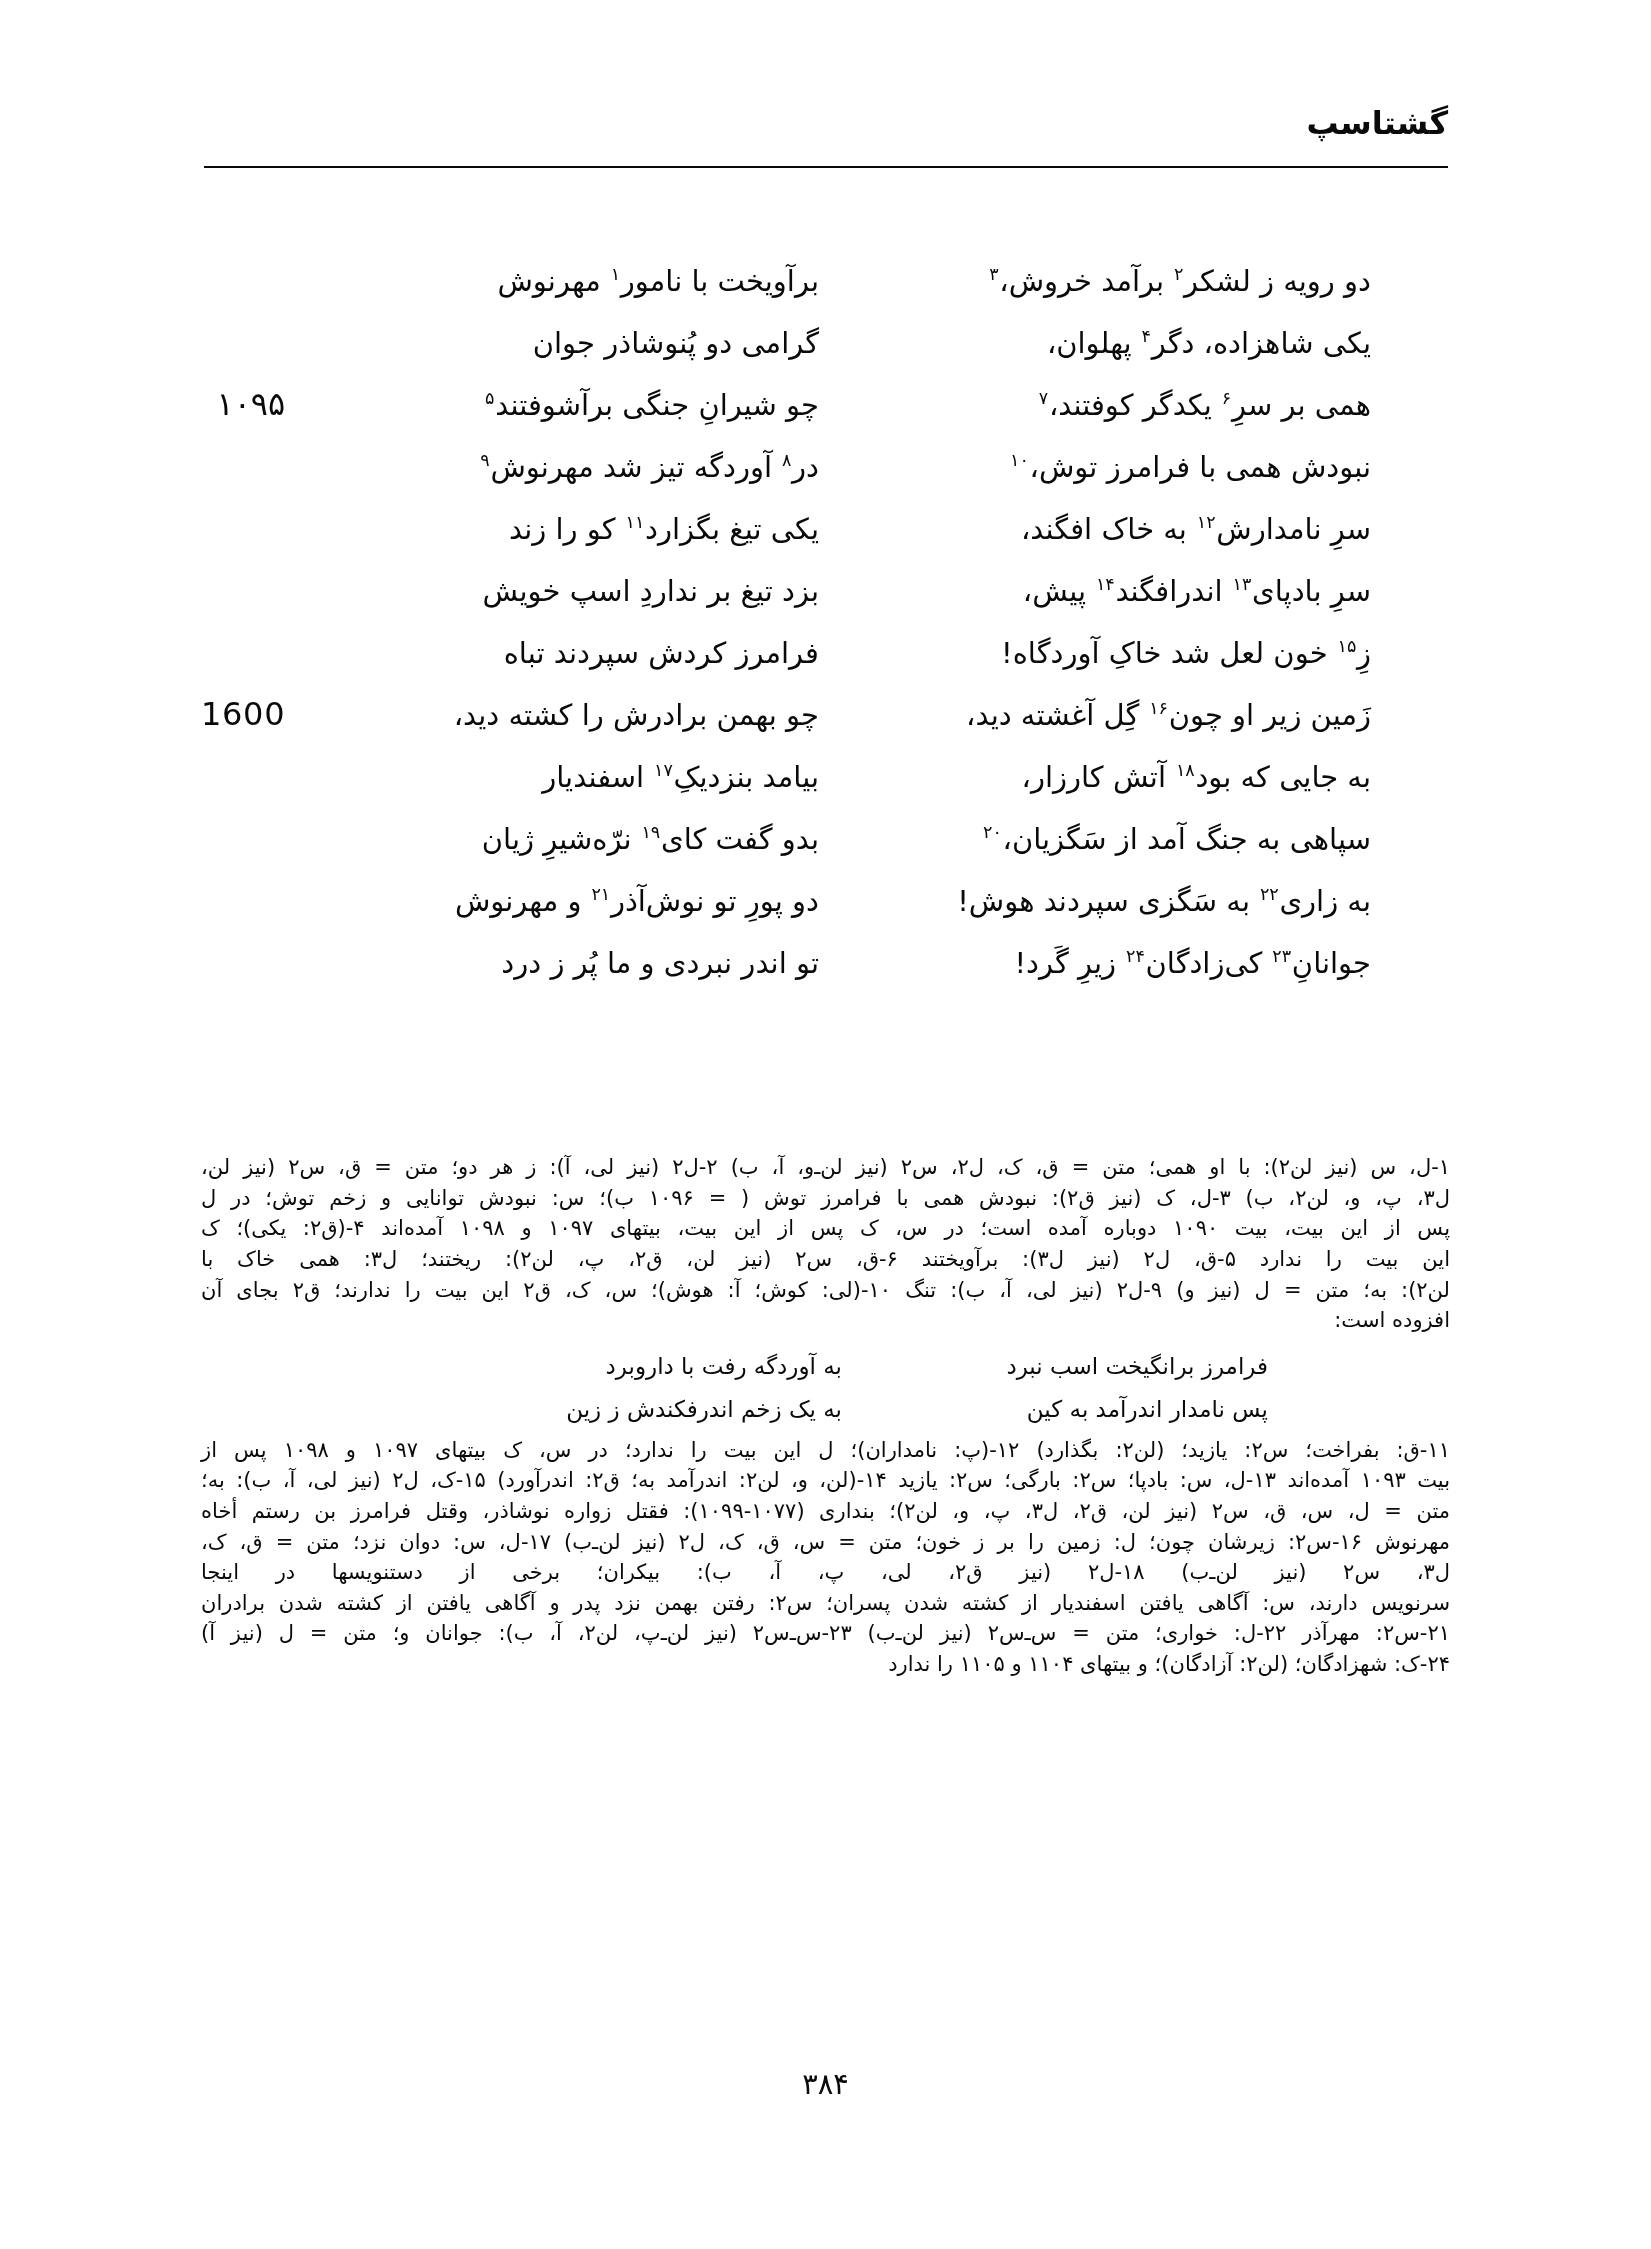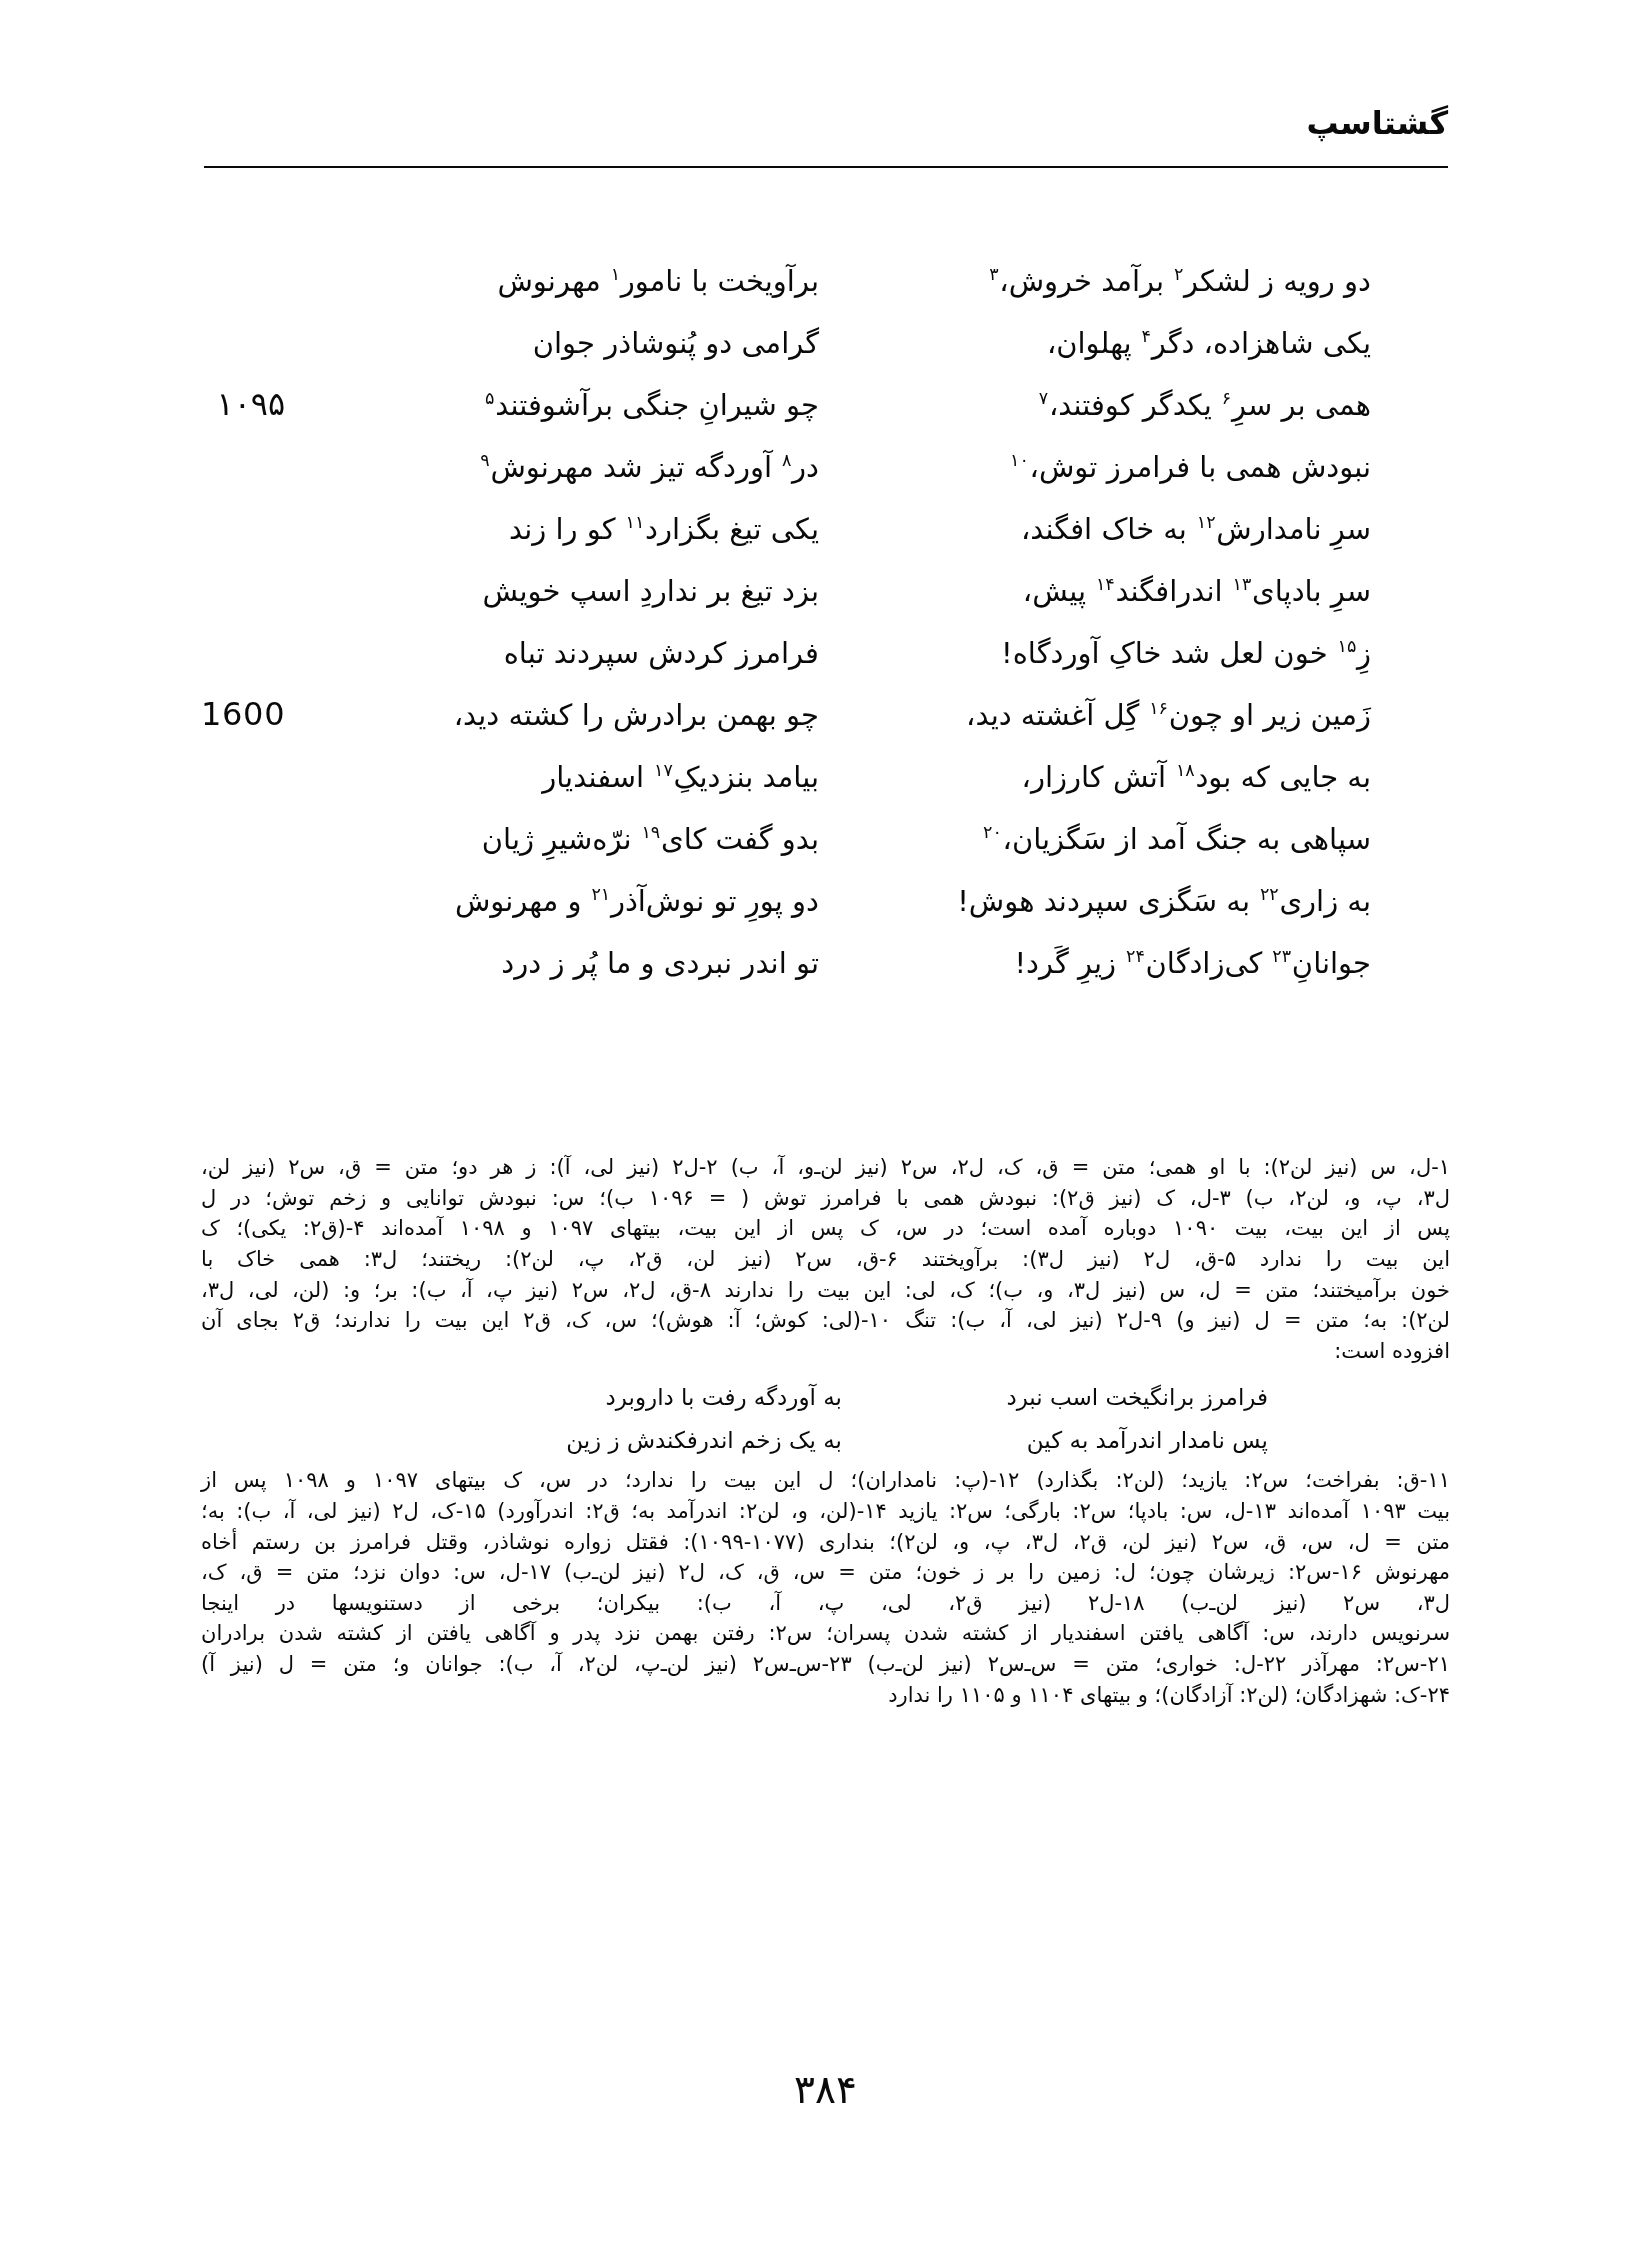--- a/index.html
+++ b/index.html
@@ -146,21 +146,21 @@
   .ins-a { flex: 0 0 426px; width: 426px; }
   .ins-b { flex: 0 0 426px; width: 426px; margin-top: 7px; }
 
   
   .folio {
     position: absolute;
     top: 2067px;
     right: 0;
     left: 0;
     text-align: center;
-    font-size: 39px;
+    font-size: 29px;
     letter-spacing: 1.4px;
   }
 </style>
 </head>
 <body>
 
 <div class="page">
 
   <div class="running-head">
     <span class="running-head-title">گشتاسپ</span>
@@ -228,21 +228,20 @@
         <div class="hemistich hemistich-a">تو اندر نبردی و ما پُر ز درد</div>
         <div class="bayt-num"></div>
       </div>
     </div>
 
   <div class="notes">
       <div class="note-line">۱-ل، س (نیز لن۲): با او همی؛ متن = ق، ک، ل۲، س۲ (نیز لن‌ـ‌و، آ، ب)   ۲-ل۲ (نیز لی، آ): ز هر دو؛ متن = ق، س۲ (نیز لن،</div>
       <div class="note-line">ل۳، پ، و، لن۲، ب)   ۳-ل، ک (نیز ق۲): نبودش همی با فرامرز توش ( = ۱۰۹۶ ب)؛ س: نبودش توانایی و زخم توش؛ در ل</div>
       <div class="note-line">پس از این بیت، بیت ۱۰۹۰ دوباره آمده است؛ در س، ک پس از این بیت، بیتهای ۱۰۹۷ و ۱۰۹۸ آمده‌اند   ۴-(ق۲: یکی)؛ ک</div>
       <div class="note-line">این بیت را ندارد   ۵-ق، ل۲ (نیز ل۳): برآویختند   ۶-ق، س۲ (نیز لن، ق۲، پ، لن۲): ریختند؛ ل۳: همی خاک با</div>
-      <div class="note-line">خون برآمیختند؛ متن = ل، س (نیز ل۳، و، ب)؛ ک، لی: این بیت را ندارند   ۸-ق، ل۲، س۲ (نیز پ، آ، ب): بر؛ و: (لن، لی، ل۳،</div>
       <div class="note-line">لن۲): به؛ متن = ل (نیز و)   ۹-ل۲ (نیز لی، آ، ب): تنگ   ۱۰-(لی: کوش؛ آ: هوش)؛ س، ک، ق۲ این بیت را ندارند؛ ق۲ بجای آن</div>
       <div class="note-line ragged">افزوده است:</div>
       <div class="inserted-verses">
         <div class="ins-couplet">
           <div class="ins-hem ins-a">فرامرز برانگیخت اسب نبرد</div>
           <div class="ins-hem ins-b">به آوردگه رفت با داروبرد</div>
         </div>
         <div class="ins-couplet">
           <div class="ins-hem ins-a">پس نامدار اندرآمد به کین</div>
           <div class="ins-hem ins-b">به یک زخم اندرفکندش ز زین</div>

